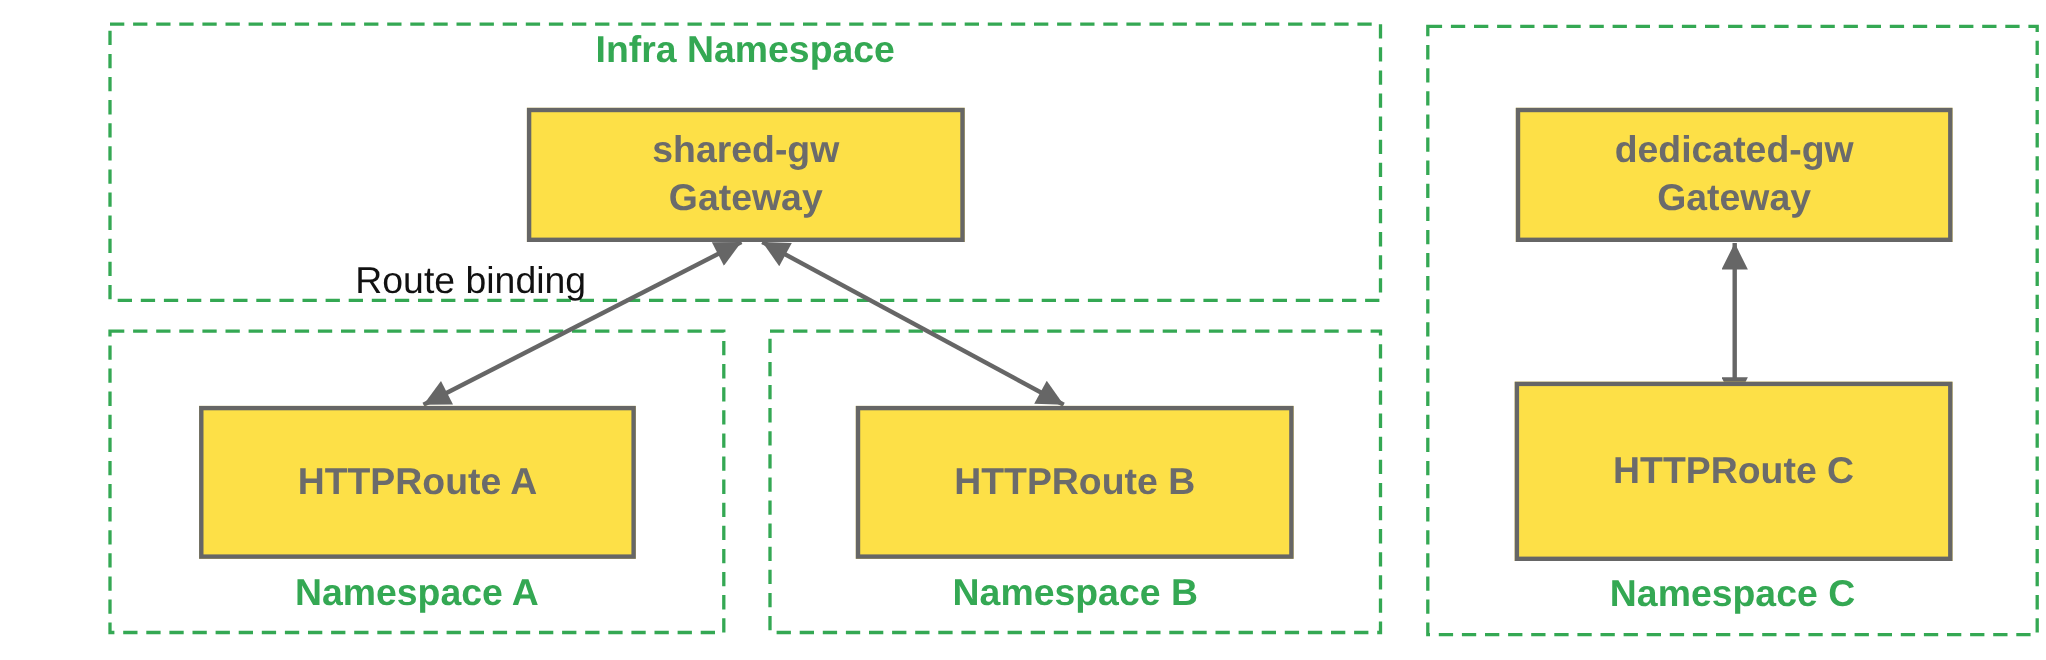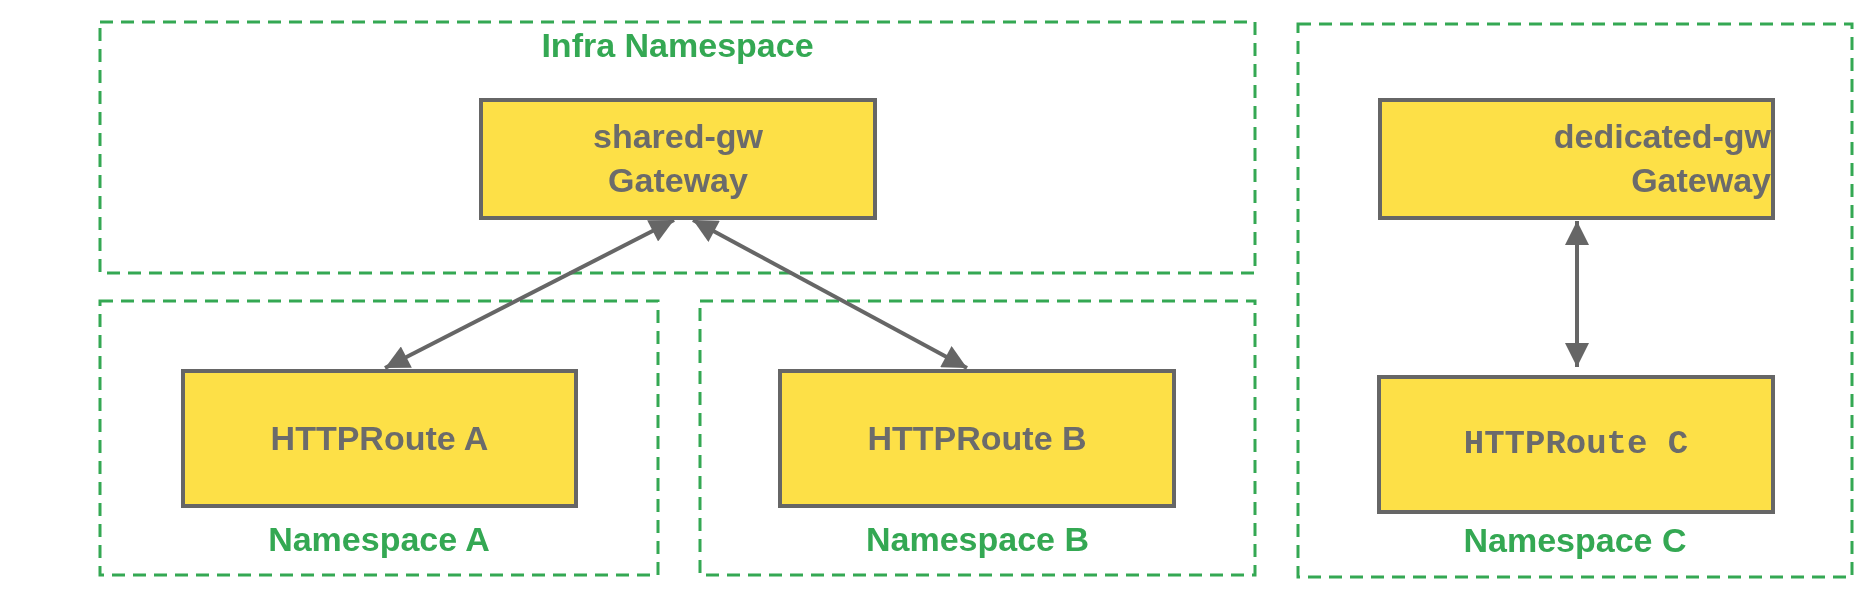--- a/index.html
+++ b/index.html
@@ -70,36 +70,37 @@
   </svg>
 
   <div class="ns-label" style="left:68px; width:1155px; top:26px;">Infra Namespace</div>
 
   <div class="ns-label" style="left:68px; width:558px; top:520px;">Namespace A</div>
 
   <div class="ns-label" style="left:1266px; width:554px; top:521px;">Namespace C</div>
 
   <div class="ns-label" style="left:668px; width:555px; top:520px;">Namespace B</div>
 
+  <div class="edge-label" style="left:291px; top:236px;">Route binding</div>
 
   <div class="node" style="left:447px; top:98px; width:398px; height:122px;">
     <span>shared-gw</span>
     <span>Gateway</span>
   </div>
 
-  <div class="node" style="left:1346px; top:98px; width:397px; height:122px;align-items:flex-end;">
+  <div class="node" style="left:1346px; top:98px; width:397px; height:122px;">
     <span>dedicated-gw</span>
     <span>Gateway</span>
   </div>
 
   <div class="node" style="left:746px; top:369px; width:398px; height:139px;">
     <span>HTTPRoute B</span>
   </div>
 
   <div class="node" style="left:149px; top:369px; width:397px; height:139px;">
     <span>HTTPRoute A</span>
   </div>
 
-  <div class="node" style="left:1345px; top:375px; width:398px; height:139px;font-family:Liberation Mono, monospace;">
+  <div class="node" style="left:1345px; top:347px; width:398px; height:163px;">
     <span>HTTPRoute C</span>
   </div>
 
 </div>
 
 </body></html>

